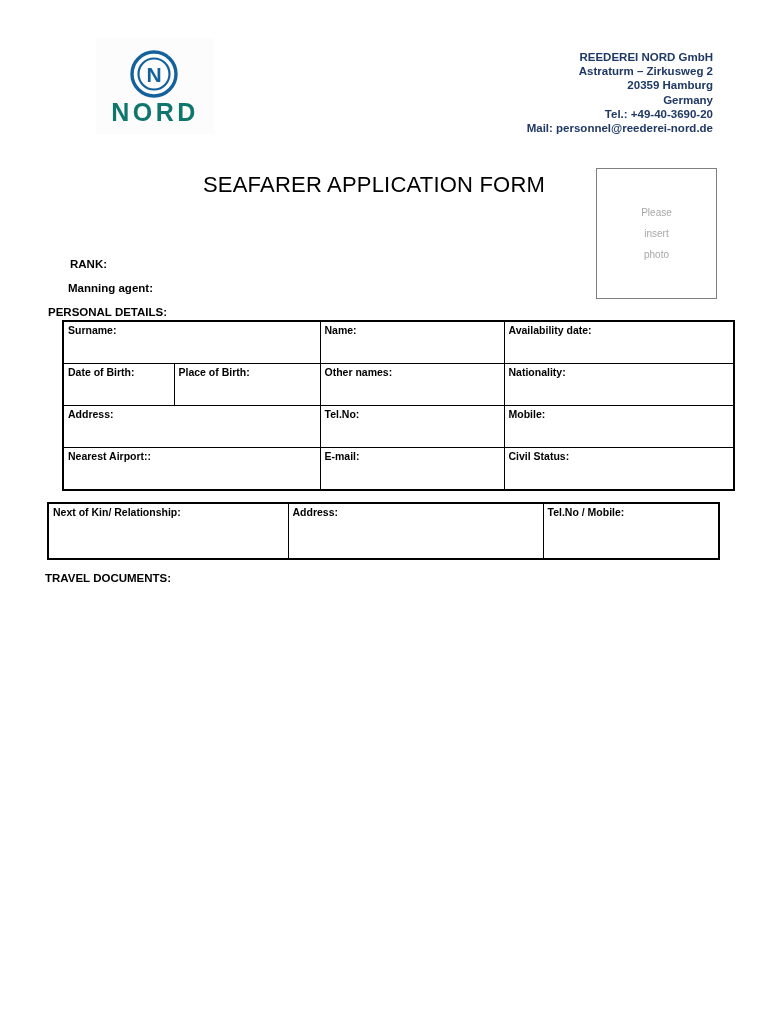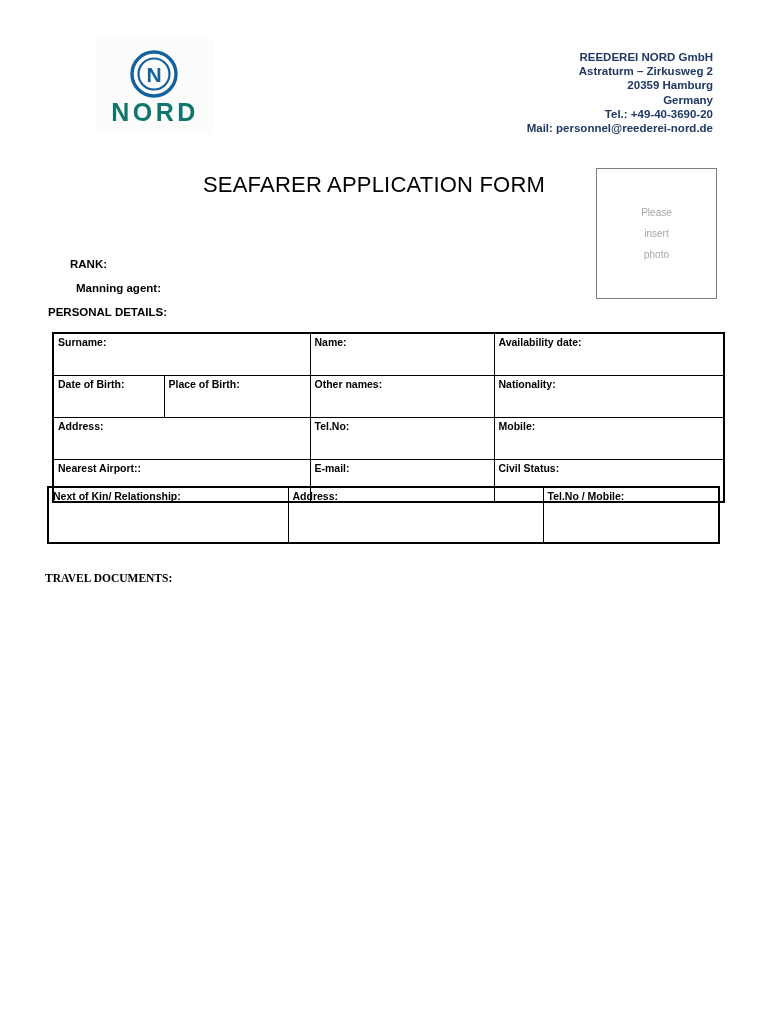--- a/index.html
+++ b/index.html
@@ -92,66 +92,64 @@
   
   .lbl-rank {
     position: absolute;
     left: 70px;
     top: 258px;
     font-size: 11.5px;
     font-weight: bold;
   }
   .lbl-agent {
     position: absolute;
-    left: 76px;
+    left: 68px;
     top: 282px;
     font-size: 11.5px;
     font-weight: bold;
   }
   .lbl-personal {
     position: absolute;
     left: 48px;
     top: 306px;
     font-size: 11.5px;
     font-weight: bold;
   }
   .lbl-travel {
     position: absolute;
     left: 45px;
     top: 572px;
     font-size: 11.5px;
     font-weight: bold;
-    font-family: Liberation Serif, serif;
   }
 
   
   .form-table {
     position: absolute;
     border-collapse: collapse;
     table-layout: fixed;
     border: 2px solid #000000;
   }
   .form-table td {
     border: 1px solid #000000;
     vertical-align: top;
     padding: 2px 0 0 4px;
     font-size: 10.5px;
     font-weight: bold;
     line-height: 12px;
   }
   #personal-table {
-    left: 52px;
+    left: 62px;
     top: 320px;
     width: 671px;
-    margin-top: 12px;
   }
   #personal-table td { height: 39px; }
   #kin-table {
     left: 47px;
-    top: 486px;
+    top: 502px;
     width: 671px;
   }
   #kin-table td { height: 52px; }
 </style>
 </head>
 <body>
 
 <div class="page">
 
   <div class="logo-block">

